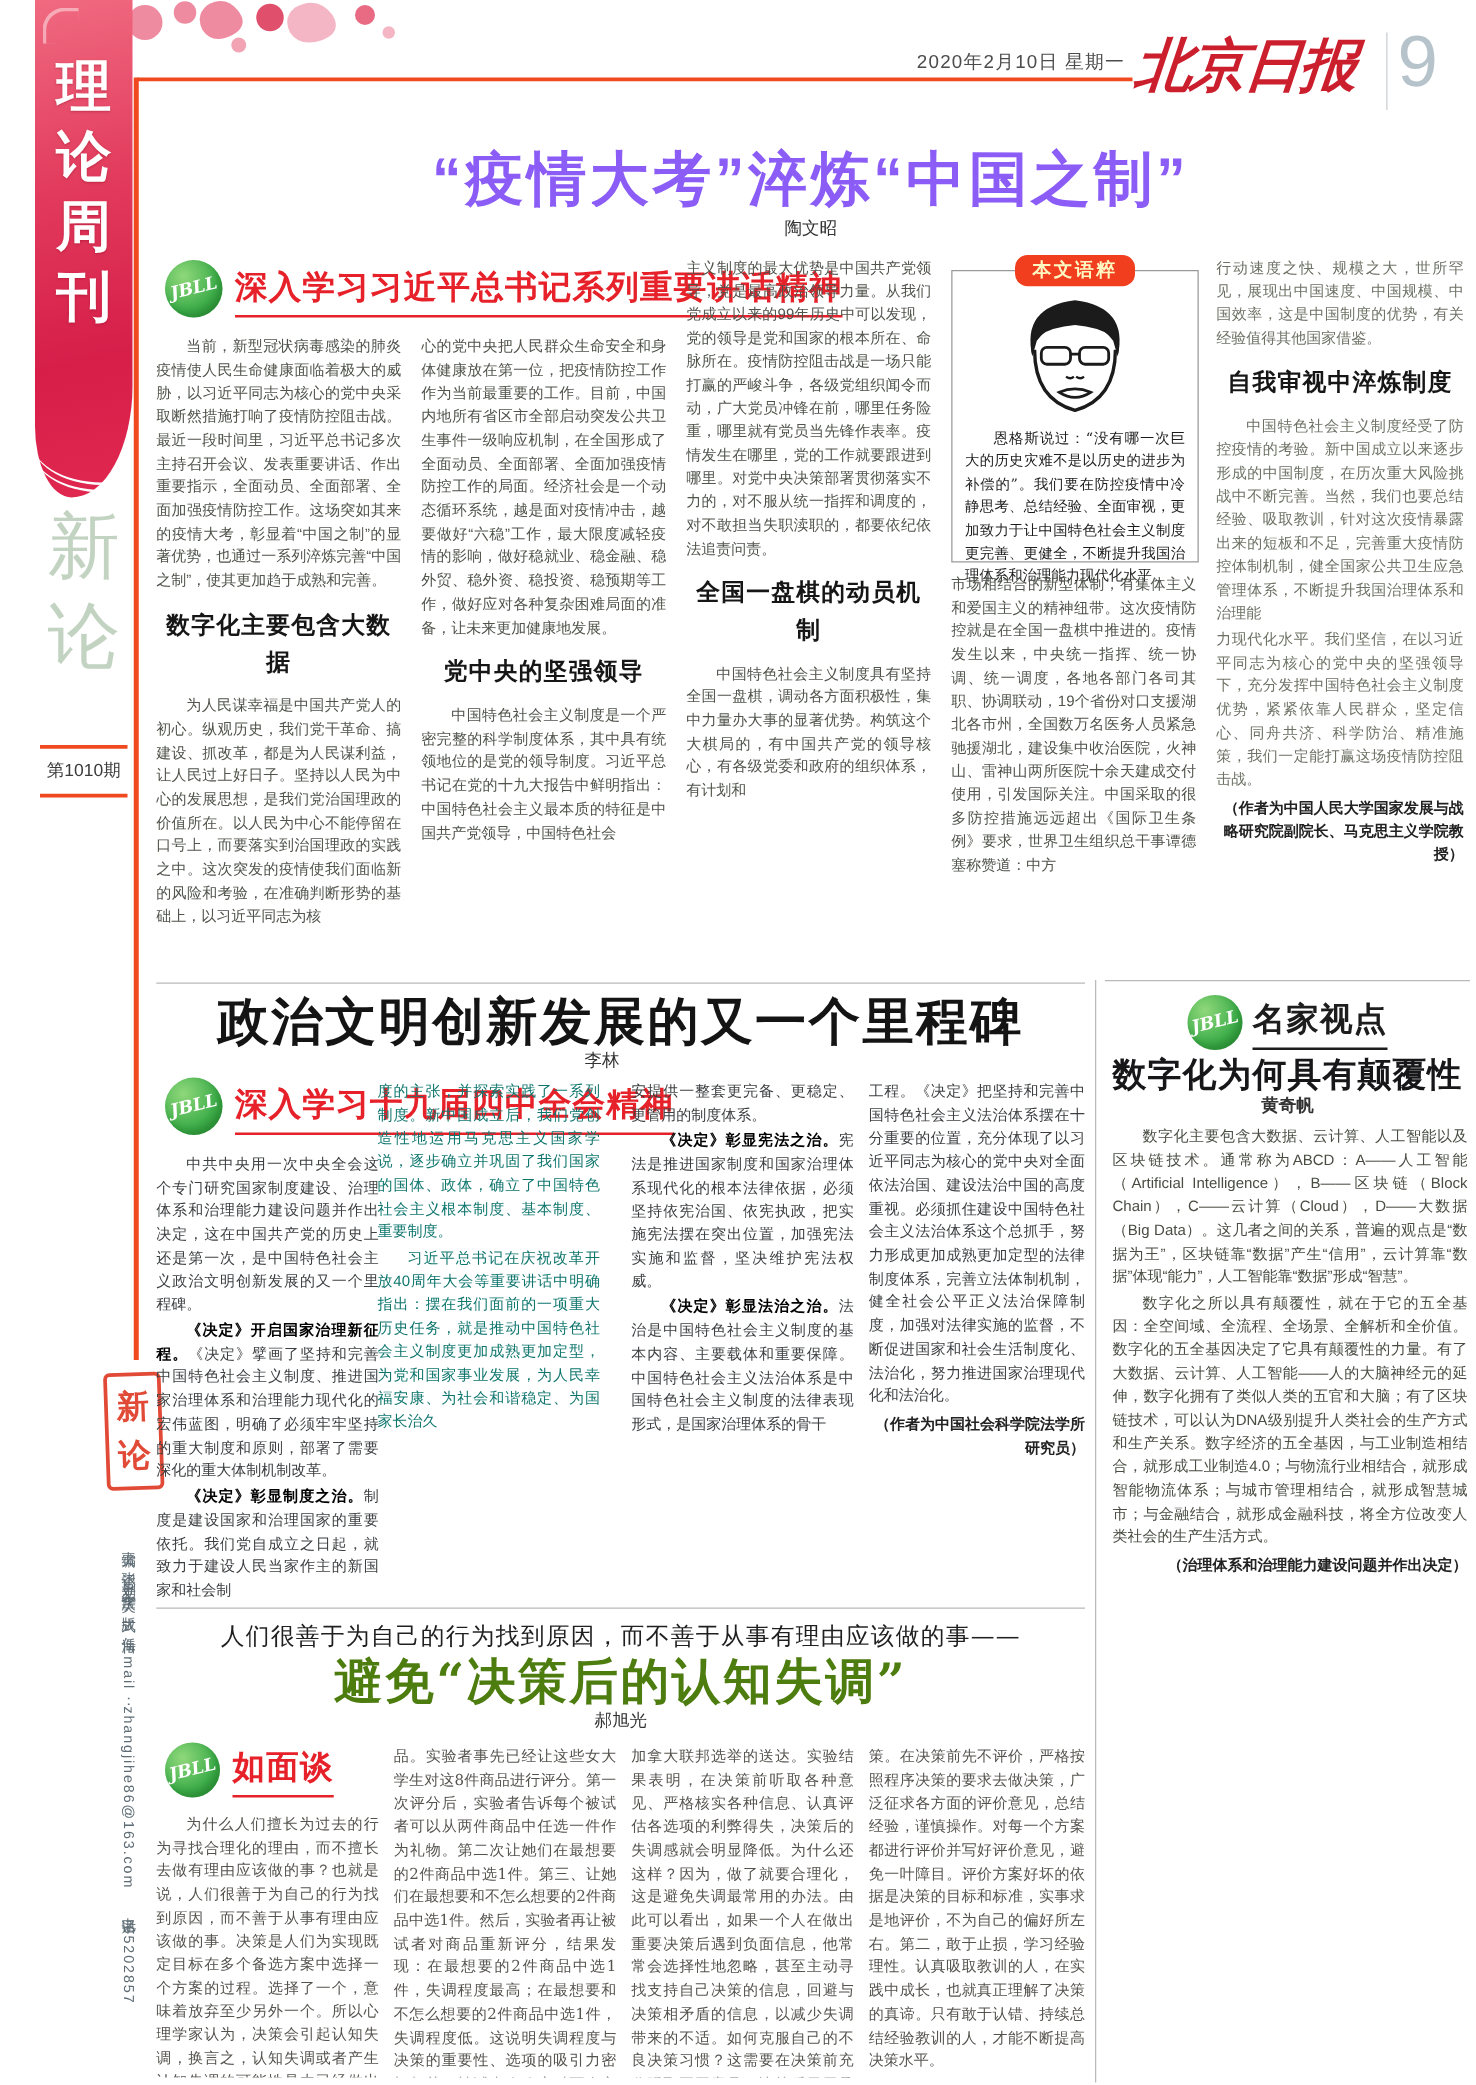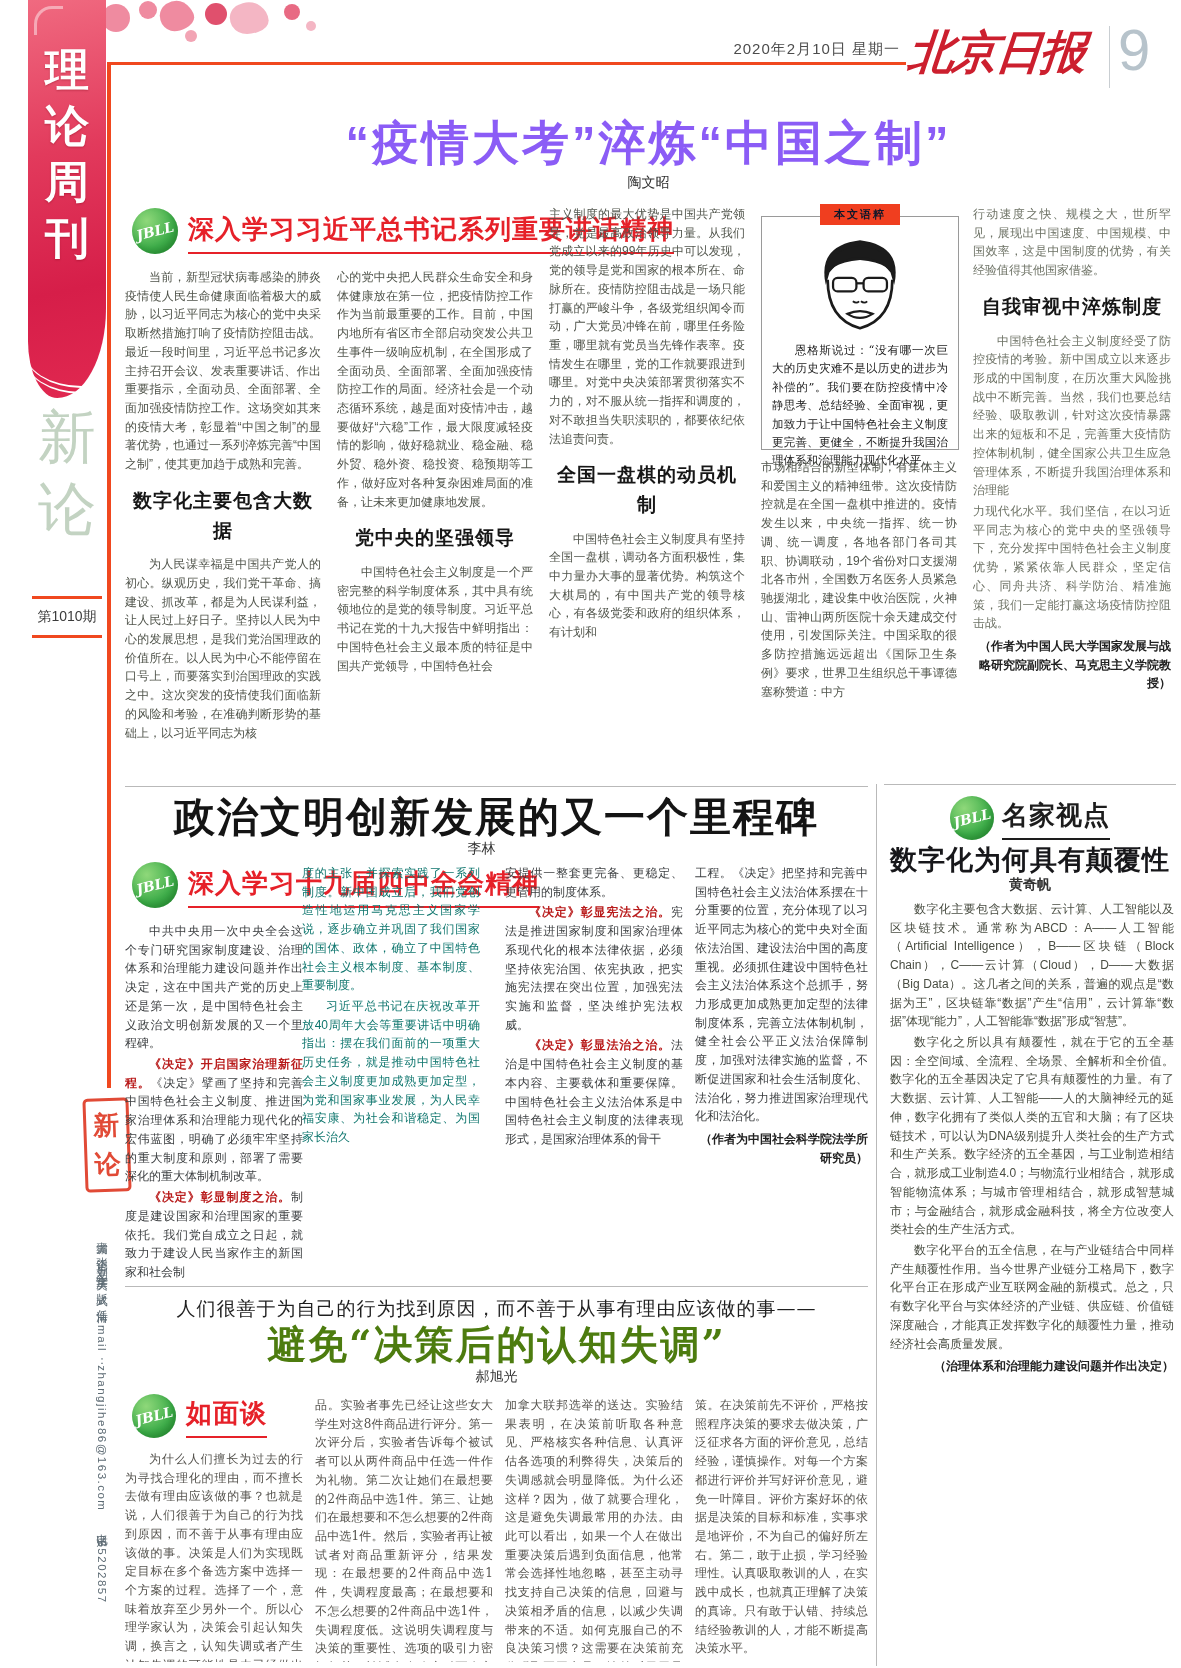--- a/index.html
+++ b/index.html
@@ -54,41 +54,41 @@
   .jbll{width:46px;height:46px;border-radius:50%;flex:0 0 46px;
         background:radial-gradient(circle at 32% 28%,#8fd87a,#3fae4b 60%,#2c8f3c);
         display:flex;align-items:center;justify-content:center;box-shadow:inset -3px -4px 6px rgba(0,80,0,.25);}
   .jbll i{color:#fff;font-style:italic;font-weight:bold;font-size:14px;transform:rotate(-14deg);
         font-family:"DejaVu Serif",serif;}
   .series-text{font-family:"DejaVu Serif","Liberation Serif",serif;font-weight:bold;font-size:26px;color:#e62129;
         border-bottom:2px solid #e62129;padding-bottom:5px;letter-spacing:1px;white-space:nowrap;}
   .series-text.dark{color:#1d1d1d;border-bottom-color:#1d1d1d;}
   
   .quotebox{position:absolute;left:761px;top:216px;width:196px;height:232px;border:1px solid #9a9a9a;background:#fff;}
-  .quote-label{position:absolute;top:-13px;left:50%;transform:translateX(-50%);background:#f03e1f;color:#0f172a;
-        font-size:11px;font-weight:bold;padding:3px 14px;letter-spacing:2px;white-space:nowrap;}
+  .quote-label{position:absolute;top:-13px;left:50%;transform:translateX(-50%);background:#f03e1f;color:#fef9c3;
+        font-size:15px;font-weight:bold;padding:3px 14px;letter-spacing:2px;white-space:nowrap;border-radius:10px;}
   .portrait{display:block;margin:16px auto 2px auto;}
   .quote-text{padding:0 10px;font-family:"DejaVu Serif","Liberation Serif",serif;font-size:11.5px;line-height:1.6;
         color:#1c1c1c;text-align:justify;text-indent:2em;}
   
   .hrule{position:absolute;height:1px;background:#b9b9b9;}
   .vrule{position:absolute;width:1px;background:#b9b9b9;}
   
   .a2-headline{position:absolute;left:125px;top:790px;width:743px;text-align:center;font-size:41px;font-weight:bold;
         font-family:"DejaVu Serif","Liberation Serif",serif;color:#141414;letter-spacing:2px;}
   
   .feat-head{position:absolute;left:884px;top:796px;width:292px;display:flex;align-items:flex-end;justify-content:center;gap:8px;}
   .feat-title{position:absolute;left:884px;top:842px;width:292px;text-align:center;font-size:27px;font-weight:900;color:#17171a;letter-spacing:1px;}
   
   .a4-kicker{position:absolute;left:125px;top:1296px;width:743px;text-align:center;font-size:19px;color:#1f1f1f;
         font-family:"DejaVu Serif",serif;letter-spacing:1px;}
   .a4-headline{position:absolute;left:125px;top:1318px;width:743px;text-align:center;font-size:39px;font-weight:bold;
         font-family:"DejaVu Serif","Liberation Serif",serif;color:#4d7c0f;letter-spacing:2px;}
   .serif-body{font-family:"DejaVu Serif","Liberation Serif",serif;color:#55534e;}
-  .lead{font-weight:bold;color:#b91c1c;}
+  .lead{font-weight:bold;color:#000000;}
 </style>
 </head>
 <body>
 
 <div class="page">
 
   <svg class="deco" viewBox="0 0 230 58">
     <g fill="#ef8ba0">
       <circle cx="20" cy="18" r="14"></circle>
         <circle cx="52" cy="10" r="9"></circle>
@@ -225,21 +225,20 @@
         <i>JBLL</i>
       </span>
     <span class="series-text dark">名家视点</span>
   </div>
   <div class="feat-title">数字化为何具有颠覆性</div>
   <div class="byline" style="left:884px;top:876px;width:292px;font-weight:bold;">黄奇帆</div>
 
   <div class="col" style="left:890px;top:900px;width:284px;height:762px;color:#494d42;">
     <p>数字化主要包含大数据、云计算、人工智能以及区块链技术。通常称为ABCD：A——人工智能（Artificial Intelligence），B——区块链（Block Chain），C——云计算（Cloud），D——大数据（Big Data）。这几者之间的关系，普遍的观点是“数据为王”，区块链靠“数据”产生“信用”，云计算靠“数据”体现“能力”，人工智能靠“数据”形成“智慧”。</p>
     <p>数字化之所以具有颠覆性，就在于它的五全基因：全空间域、全流程、全场景、全解析和全价值。数字化的五全基因决定了它具有颠覆性的力量。有了大数据、云计算、人工智能——人的大脑神经元的延伸，数字化拥有了类似人类的五官和大脑；有了区块链技术，可以认为DNA级别提升人类社会的生产方式和生产关系。数字经济的五全基因，与工业制造相结合，就形成工业制造4.0；与物流行业相结合，就形成智能物流体系；与城市管理相结合，就形成智慧城市；与金融结合，就形成金融科技，将全方位改变人类社会的生产生活方式。</p>
-    <p>数字化平台的五全信息，在与产业链结合中同样产生颠覆性作用。当今世界产业链分工格局下，数字化平台正在形成产业互联网金融的新模式。总之，只有数字化平台与实体经济的产业链、供应链、价值链深度融合，才能真正发挥数字化的颠覆性力量，推动经济社会高质量发展。</p>
     <p class="credit">（治理体系和治理能力建设问题并作出决定）</p>
   </div>
 
   <div class="a4-kicker">人们很善于为自己的行为找到原因，而不善于从事有理由应该做的事——</div>
   <div class="a4-headline">避免“决策后的认知失调”</div>
   <div class="byline" style="left:125px;top:1368px;width:743px;">郝旭光</div>
 
   <div class="series" style="left:132px;top:1394px;">
     <span class="jbll" style="width:44px;height:44px;flex:0 0 44px;">
         <i>JBLL</i>

